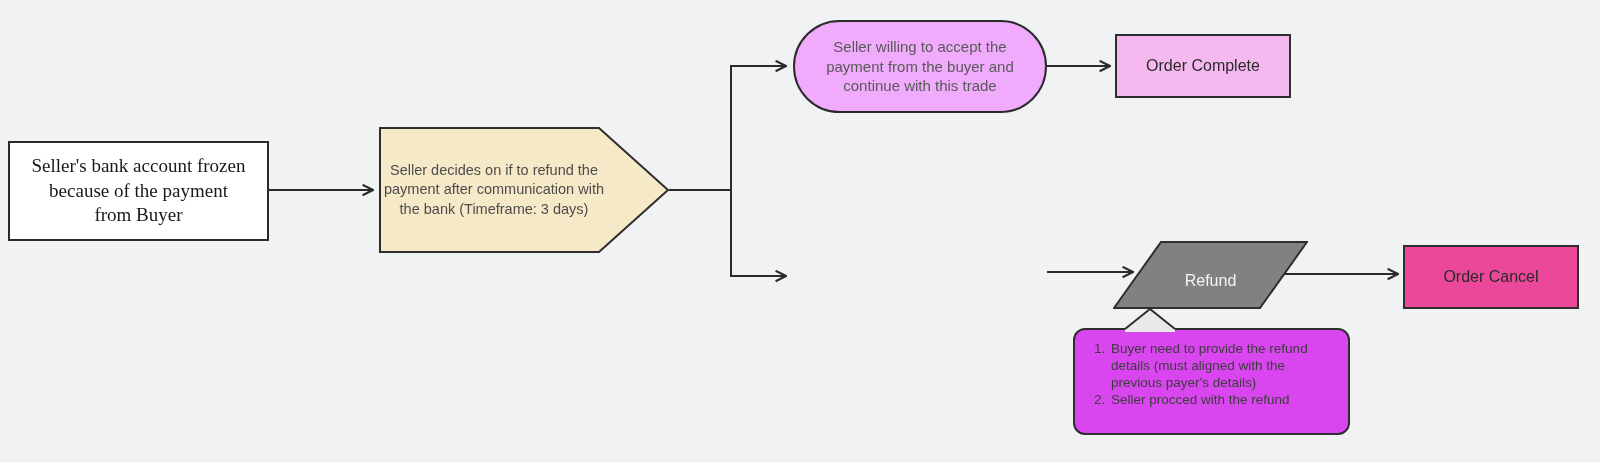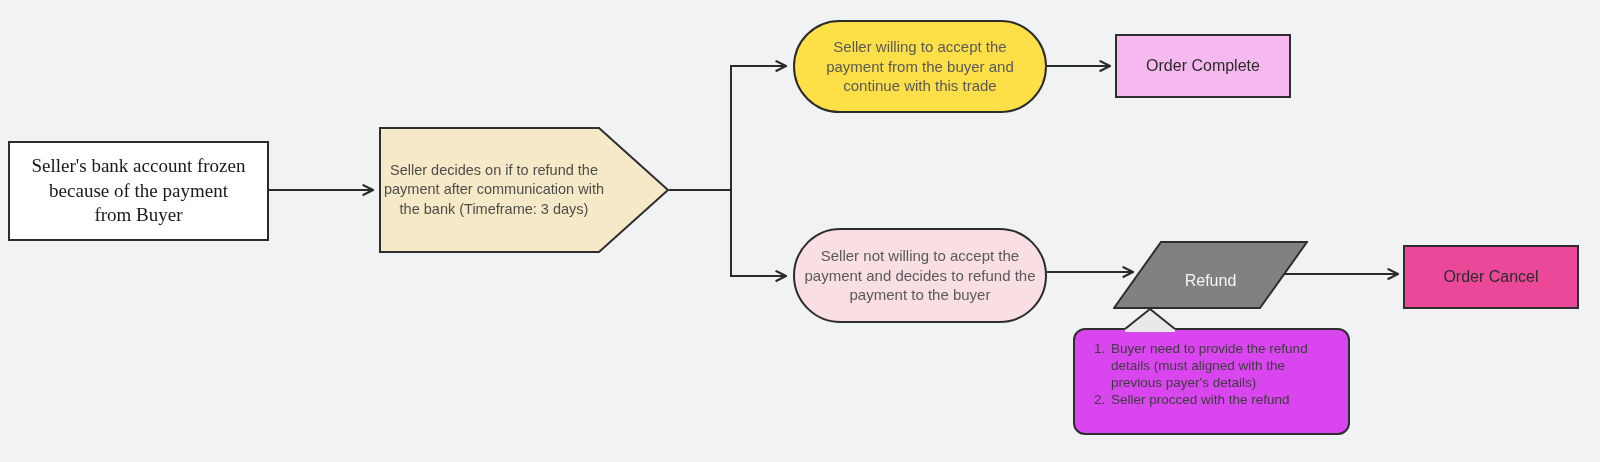--- a/index.html
+++ b/index.html
@@ -42,21 +42,21 @@
     position:absolute;left:2px;top:0;width:226px;height:100%;
     display:flex;align-items:center;justify-content:center;
   }
   .pill{
     border:2px solid #2b2b2b;border-radius:48px;
     font-size:15px;line-height:1.3;color:#595959;
     padding:0 8px;
   }
   .accept-node{
     left:793px;top:20px;width:254px;height:93px;
-    background:#fde047;
+    background:#f0abfc;
   }
   .reject-node{
     left:793px;top:228px;width:254px;height:95px;
     background:#f9dfe3;
   }
   .terminal{
     border:2px solid #2e2e2e;
     font-size:16px;color:#2b2b2b;
   }
   .order-complete-node{
@@ -119,23 +119,20 @@
   </div>
 
   <div class="node pill accept-node">
     <span class="node-label">Seller willing to accept the payment from the buyer and continue with this trade</span>
   </div>
 
   <div class="node terminal order-complete-node">
     <span class="node-label">Order Complete</span>
   </div>
 
-  <div class="node pill reject-node">
-    <span class="node-label">Seller not willing to accept the payment and decides to refund the payment to the buyer</span>
-  </div>
 
   <div class="node refund-node">
     <svg class="shape-svg" width="195" height="68" viewBox="0 0 195 68" xmlns="http://www.w3.org/2000/svg">
       <polygon points="48,1 194,1 147,67 1,67" fill="#818181" stroke="#2e2e2e" stroke-width="2"></polygon>
     </svg>
     <span class="node-label">Refund</span>
   </div>
 
   <div class="node terminal order-cancel-node">
     <span class="node-label">Order Cancel</span>

